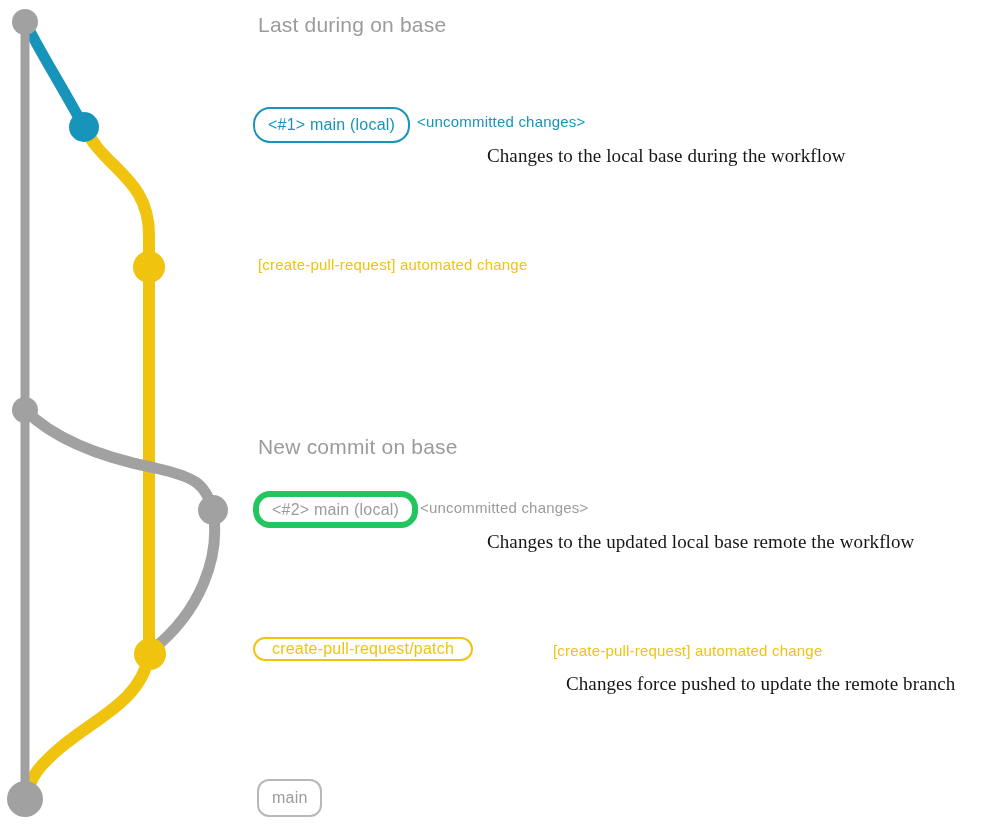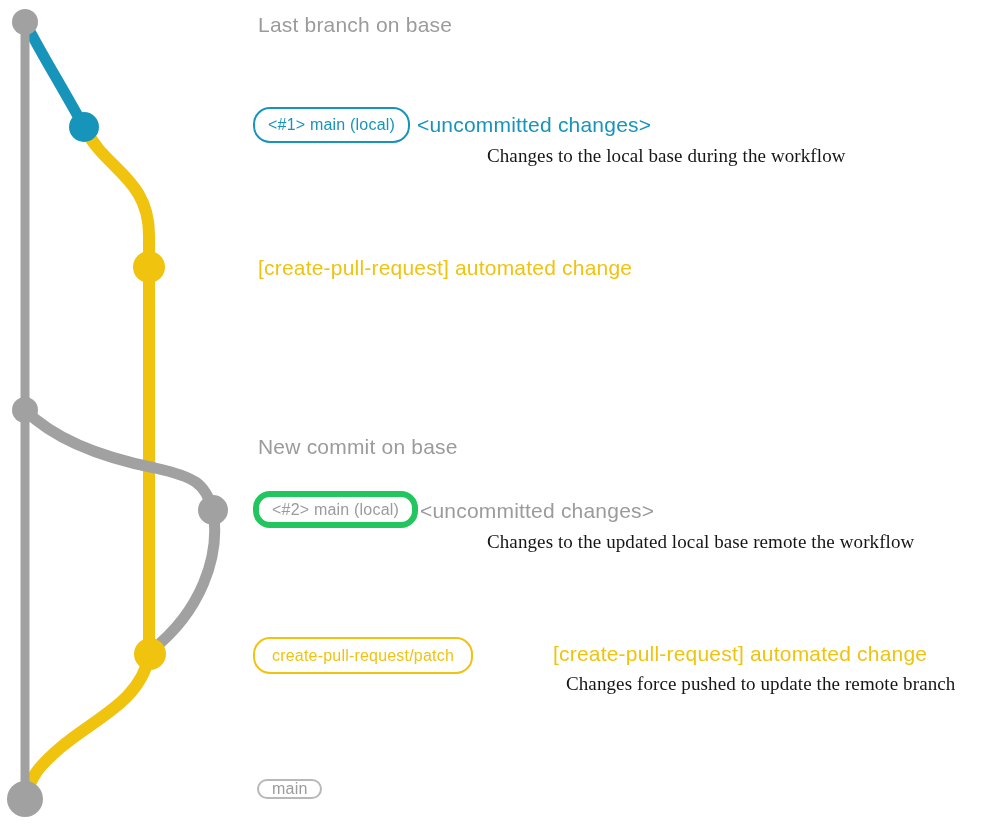--- a/index.html
+++ b/index.html
@@ -8,21 +8,21 @@
     width:981px;height:827px;
     background:#ffffff;
     overflow:hidden;
     font-family:"Liberation Sans", sans-serif;
   }
   #graph-svg{position:absolute;left:0;top:0;}
   .abs{position:absolute;white-space:nowrap;}
   .annotation{
     font-size:21px;color:#9b9b9b;letter-spacing:0.2px;
   }
-  .msg{font-size:21px;letter-spacing:0.2px;text-align:right;}
+  .msg{font-size:15px;letter-spacing:0.2px;text-align:right;}
   .msg.blue{color:#1794ba;}
   .msg.yellow{color:#f0c30f;}
   .msg.gray{color:#9b9b9b;}
   .caption{
     font-family:"Liberation Serif", serif;
     font-size:19px;color:#161616;letter-spacing:0.1px;
   }
   .branch-label{
     display:inline-flex;align-items:center;justify-content:center;
     box-sizing:border-box;
@@ -54,33 +54,33 @@
 
     <circle cx="25" cy="22" r="13" fill="#a1a1a1"></circle>
     <circle cx="84" cy="127" r="15" fill="#1794ba"></circle>
     <circle cx="149" cy="267" r="16" fill="#f0c30f"></circle>
     <circle cx="25" cy="410" r="13" fill="#a1a1a1"></circle>
     <circle cx="213" cy="510" r="15" fill="#a1a1a1"></circle>
     <circle cx="150" cy="654" r="16" fill="#f0c30f"></circle>
     <circle cx="25" cy="799" r="18" fill="#a1a1a1"></circle>
   </svg>
 
-  <div class="abs annotation" style="left:258px;top:13px;">Last branch on base</div>
+  <div class="abs annotation" style="left:258px;top:13px;">Last during on base</div>
 
   <div class="abs branch-label blue" style="left:253px;top:107px;height:36px;">&lt;#1&gt; main (local)</div>
   <div class="abs msg blue" style="left:417px;top:113px;">&lt;uncommitted changes&gt;</div>
   <div class="abs caption" style="left:487px;top:145px;">Changes to the local base during the workflow</div>
 
   <div class="abs msg yellow" style="left:258px;top:256px;">[create-pull-request] automated change</div>
 
   <div class="abs annotation" style="left:258px;top:399px;margin-top:36px;">New commit on base</div>
 
   <div class="abs branch-label gray" style="left:253px;top:491px;height:37px;">&lt;#2&gt; main (local)</div>
   <div class="abs msg gray" style="left:420px;top:499px;">&lt;uncommitted changes&gt;</div>
   <div class="abs caption" style="left:487px;top:531px;">Changes to the updated local base remote the workflow</div>
 
-  <div class="abs branch-label yellow" style="left:253px;top:637px;height:37px;padding:0 17px;">create-pull-request/patch</div>
+  <div class="abs branch-label yellow" style="left:253px;top:637px;height:24px;padding:0 17px;">create-pull-request/patch</div>
   <div class="abs msg yellow" style="left:553px;top:642px;">[create-pull-request] automated change</div>
   <div class="abs caption" style="left:566px;top:673px;">Changes force pushed to update the remote branch</div>
 
-  <div class="abs branch-label light" style="left:257px;top:779px;height:20px;">main</div>
+  <div class="abs branch-label light" style="left:257px;top:779px;height:38px;">main</div>
 
 </div>
 
 </body></html>

